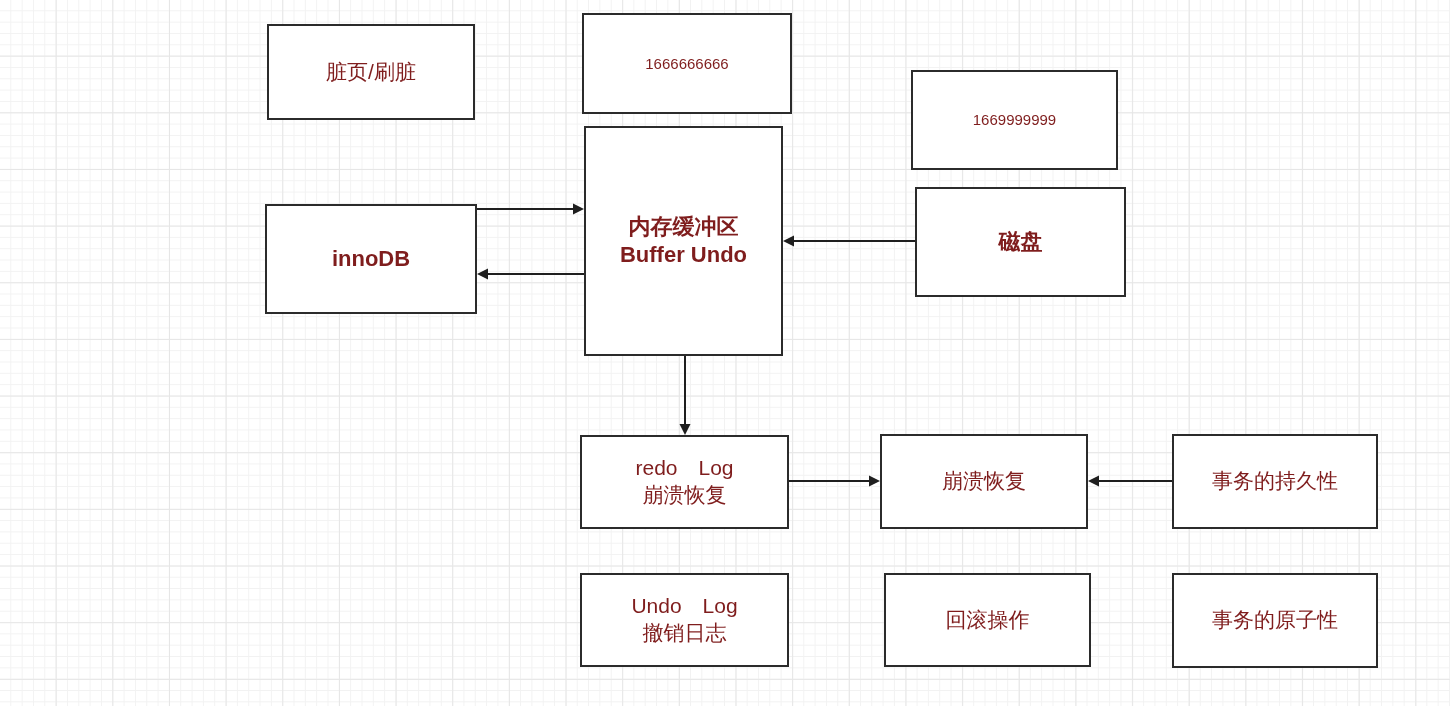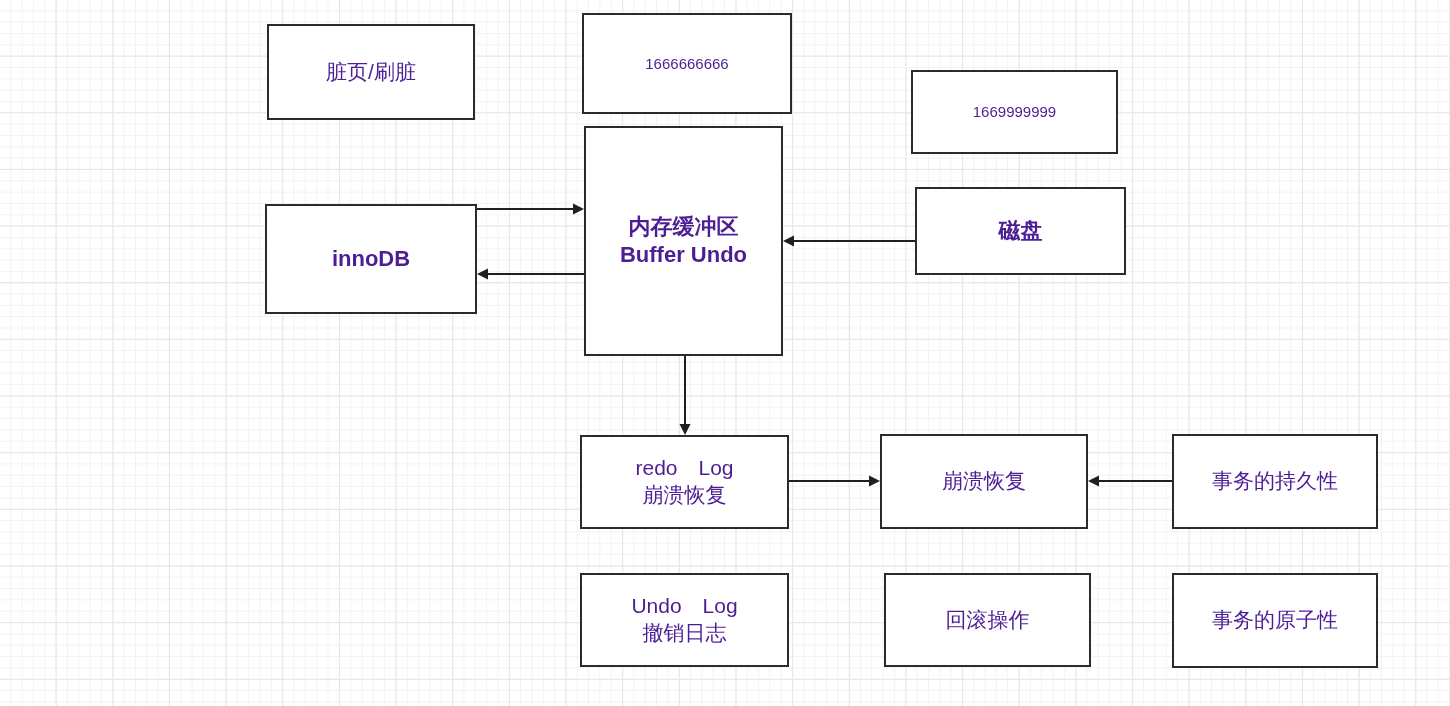--- a/index.html
+++ b/index.html
@@ -36,21 +36,21 @@
 
   .node {
     position: absolute;
     box-sizing: border-box;
     border: 2px solid #2b2b2b;
     background: #ffffff;
     display: flex;
     align-items: center;
     justify-content: center;
     text-align: center;
-    color: #4c1d95;
+    color: #7f1d1d;
     font-size: 21px;
     line-height: 1.28;
     white-space: pre-line;
   }
   .node.bold {
     font-weight: bold;
     font-size: 22px;
   }
   .node.num {
     font-size: 15px;
@@ -94,28 +94,28 @@
       <g>
         <line x1="1172" y1="481" x2="1099" y2="481" stroke="#1f1f1f" stroke-width="2"></line>
         <polygon points="1088,481 1099,475.5 1099,486.5" fill="#1f1f1f"></polygon>
       </g>
     </svg>
 
   <div class="node" style="left: 267px; top: 24px; width: 208px; height: 96px; border-color: rgb(43, 43, 43); background: rgb(255, 255, 255);"><span>脏页/刷脏</span></div>
 
   <div class="node num" style="left: 582px; top: 13px; width: 210px; height: 101px; border-color: rgb(43, 43, 43); background: rgb(255, 255, 255);"><span>1666666666</span></div>
 
-  <div class="node num" style="left: 911px; top: 70px; width: 207px; height: 84px; border-color: rgb(43, 43, 43); background: rgb(255, 255, 255);"><span>1669999999</span></div>
+  <div class="node num" style="left: 911px; top: 70px; width: 207px; height: 100px; border-color: rgb(43, 43, 43); background: rgb(255, 255, 255);"><span>1669999999</span></div>
 
   <div class="node bold" style="left: 265px; top: 186px; width: 212px; height: 110px; border-color: rgb(43, 43, 43); background: rgb(255, 255, 255); margin-top: 18px;"><span>innoDB</span></div>
 
   <div class="node bold" style="left: 584px; top: 126px; width: 199px; height: 230px; border-color: rgb(43, 43, 43); background: rgb(255, 255, 255);"><span>内存缓冲区
 Buffer Undo</span></div>
 
-  <div class="node bold" style="left: 915px; top: 187px; width: 211px; height: 88px; border-color: rgb(43, 43, 43); background: rgb(255, 255, 255);"><span>磁盘</span></div>
+  <div class="node bold" style="left: 915px; top: 187px; width: 211px; height: 110px; border-color: rgb(43, 43, 43); background: rgb(255, 255, 255);"><span>磁盘</span></div>
 
   <div class="node" style="left: 580px; top: 435px; width: 209px; height: 94px; border-color: rgb(43, 43, 43); background: rgb(255, 255, 255);"><span>redo　Log
 崩溃恢复</span></div>
 
   <div class="node" style="left: 880px; top: 434px; width: 208px; height: 95px; border-color: rgb(43, 43, 43); background: rgb(255, 255, 255);"><span>崩溃恢复</span></div>
 
   <div class="node" style="left: 1172px; top: 434px; width: 206px; height: 95px; border-color: rgb(43, 43, 43); background: rgb(255, 255, 255);"><span>事务的持久性</span></div>
 
   <div class="node" style="left: 580px; top: 573px; width: 209px; height: 94px; border-color: rgb(43, 43, 43); background: rgb(255, 255, 255);"><span>Undo　Log
 撤销日志</span></div>

